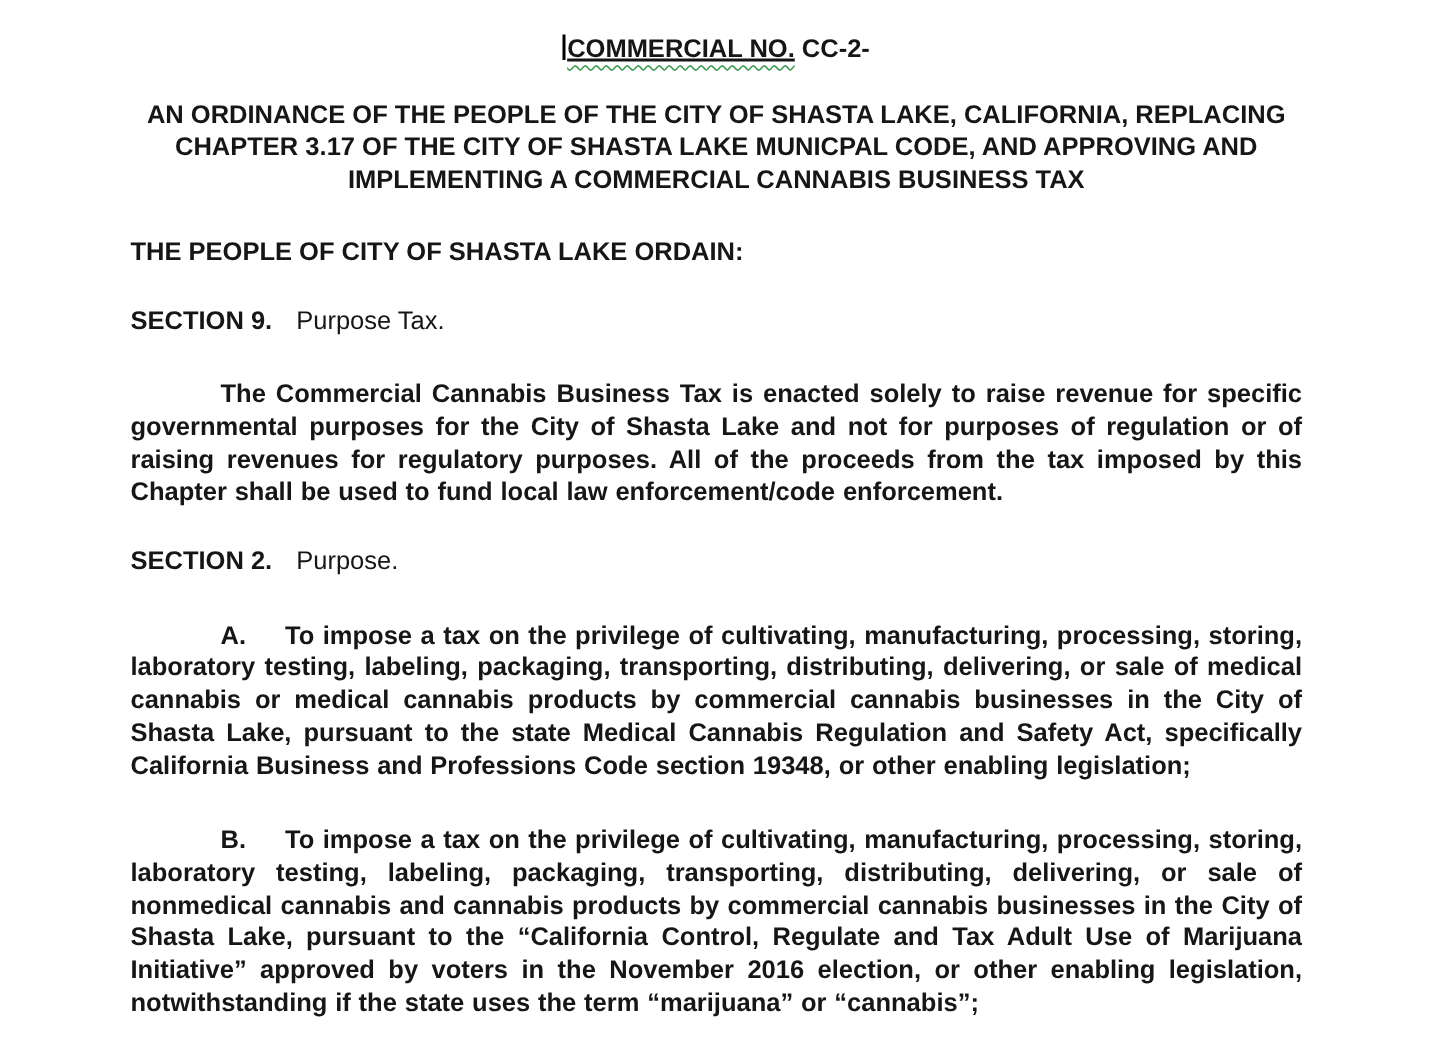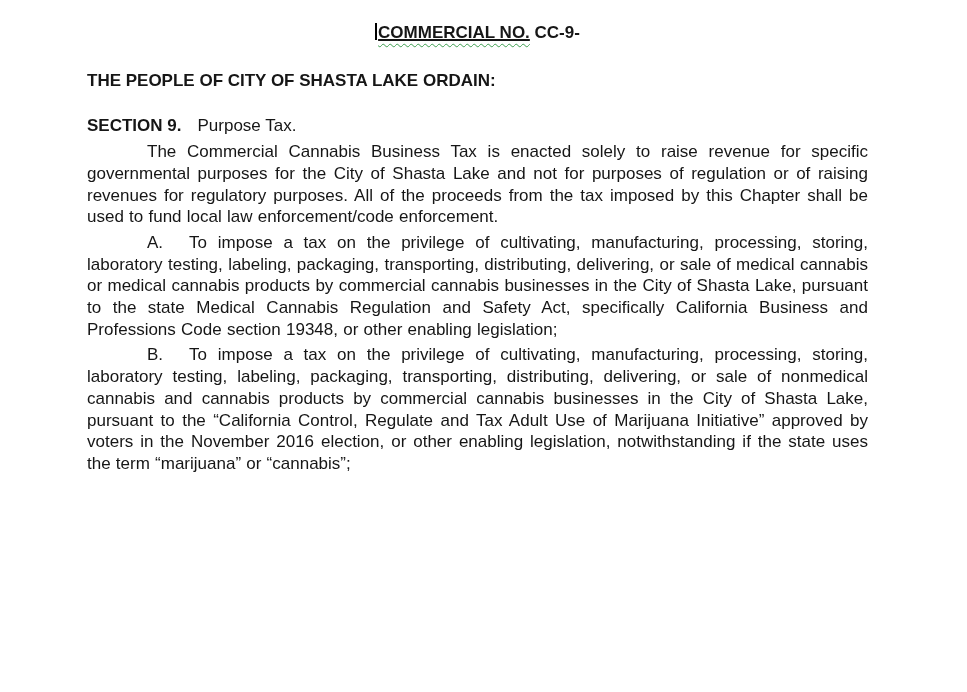--- a/index.html
+++ b/index.html
@@ -48,38 +48,41 @@
   }
   .ordain {
     margin-top: 26px;
     font-weight: bold;
   }
   .section-line { margin-top: 24px; }
   .section-label { font-weight: bold; }
   .gap { display: inline-block; width: 16px; }
   .tab { display: inline-block; width: 26px; }
   .body-para {
-    margin-top: 4px;
+    margin-top: 28px;
     text-align: justify;
     text-indent: 60px;
     word-spacing: 0.5px;
+    font-weight: bold;
   }
 </style>
 </head>
 <body>
 
 <div class="page">
 
-  <p class="title"><span class="cursor"></span><span class="t-underline"><span class="t-squiggle">COMMERCIAL NO.</span></span><span> CC-9-</span></p>
+  <p class="title"><span class="cursor"></span><span class="t-underline"><span class="t-squiggle">COMMERCIAL NO.</span></span><span> CC-2-</span></p>
 
+  <p class="heading">AN ORDINANCE OF THE PEOPLE OF THE CITY OF SHASTA LAKE, CALIFORNIA, REPLACING CHAPTER 3.17 OF THE CITY OF SHASTA LAKE MUNICPAL CODE, AND APPROVING AND IMPLEMENTING A COMMERCIAL CANNABIS BUSINESS TAX</p>
 
   <p class="ordain">THE PEOPLE OF CITY OF SHASTA LAKE ORDAIN:</p>
 
   <p class="section-line"><span class="section-label">SECTION 9.</span><span class="gap"></span><span>Purpose Tax.</span></p>
 
   <p class="body-para">The Commercial Cannabis Business Tax is enacted solely to raise revenue for specific governmental purposes for the City of Shasta Lake and not for purposes of regulation or of raising revenues for regulatory purposes. All of the proceeds from the tax imposed by this Chapter shall be used to fund local law enforcement/code enforcement.</p>
 
+  <p class="section-line"><span class="section-label">SECTION 2.</span><span class="gap"></span><span>Purpose.</span></p>
 
   <p class="body-para"><span>A.</span><span class="tab"></span><span>To impose a tax on the privilege of cultivating, manufacturing, processing, storing, laboratory testing, labeling, packaging, transporting, distributing, delivering, or sale of medical cannabis or medical cannabis products by commercial cannabis businesses in the City of Shasta Lake, pursuant to the state Medical Cannabis Regulation and Safety Act, specifically California Business and Professions Code section 19348, or other enabling legislation;</span></p>
 
   <p class="body-para"><span>B.</span><span class="tab"></span><span>To impose a tax on the privilege of cultivating, manufacturing, processing, storing, laboratory testing, labeling, packaging, transporting, distributing, delivering, or sale of nonmedical cannabis and cannabis products by commercial cannabis businesses in the City of Shasta Lake, pursuant to the “California Control, Regulate and Tax Adult Use of Marijuana Initiative” approved by voters in the November 2016 election, or other enabling legislation, notwithstanding if the state uses the term “marijuana” or “cannabis”;</span></p>
 
 </div>
 
 </body></html>

